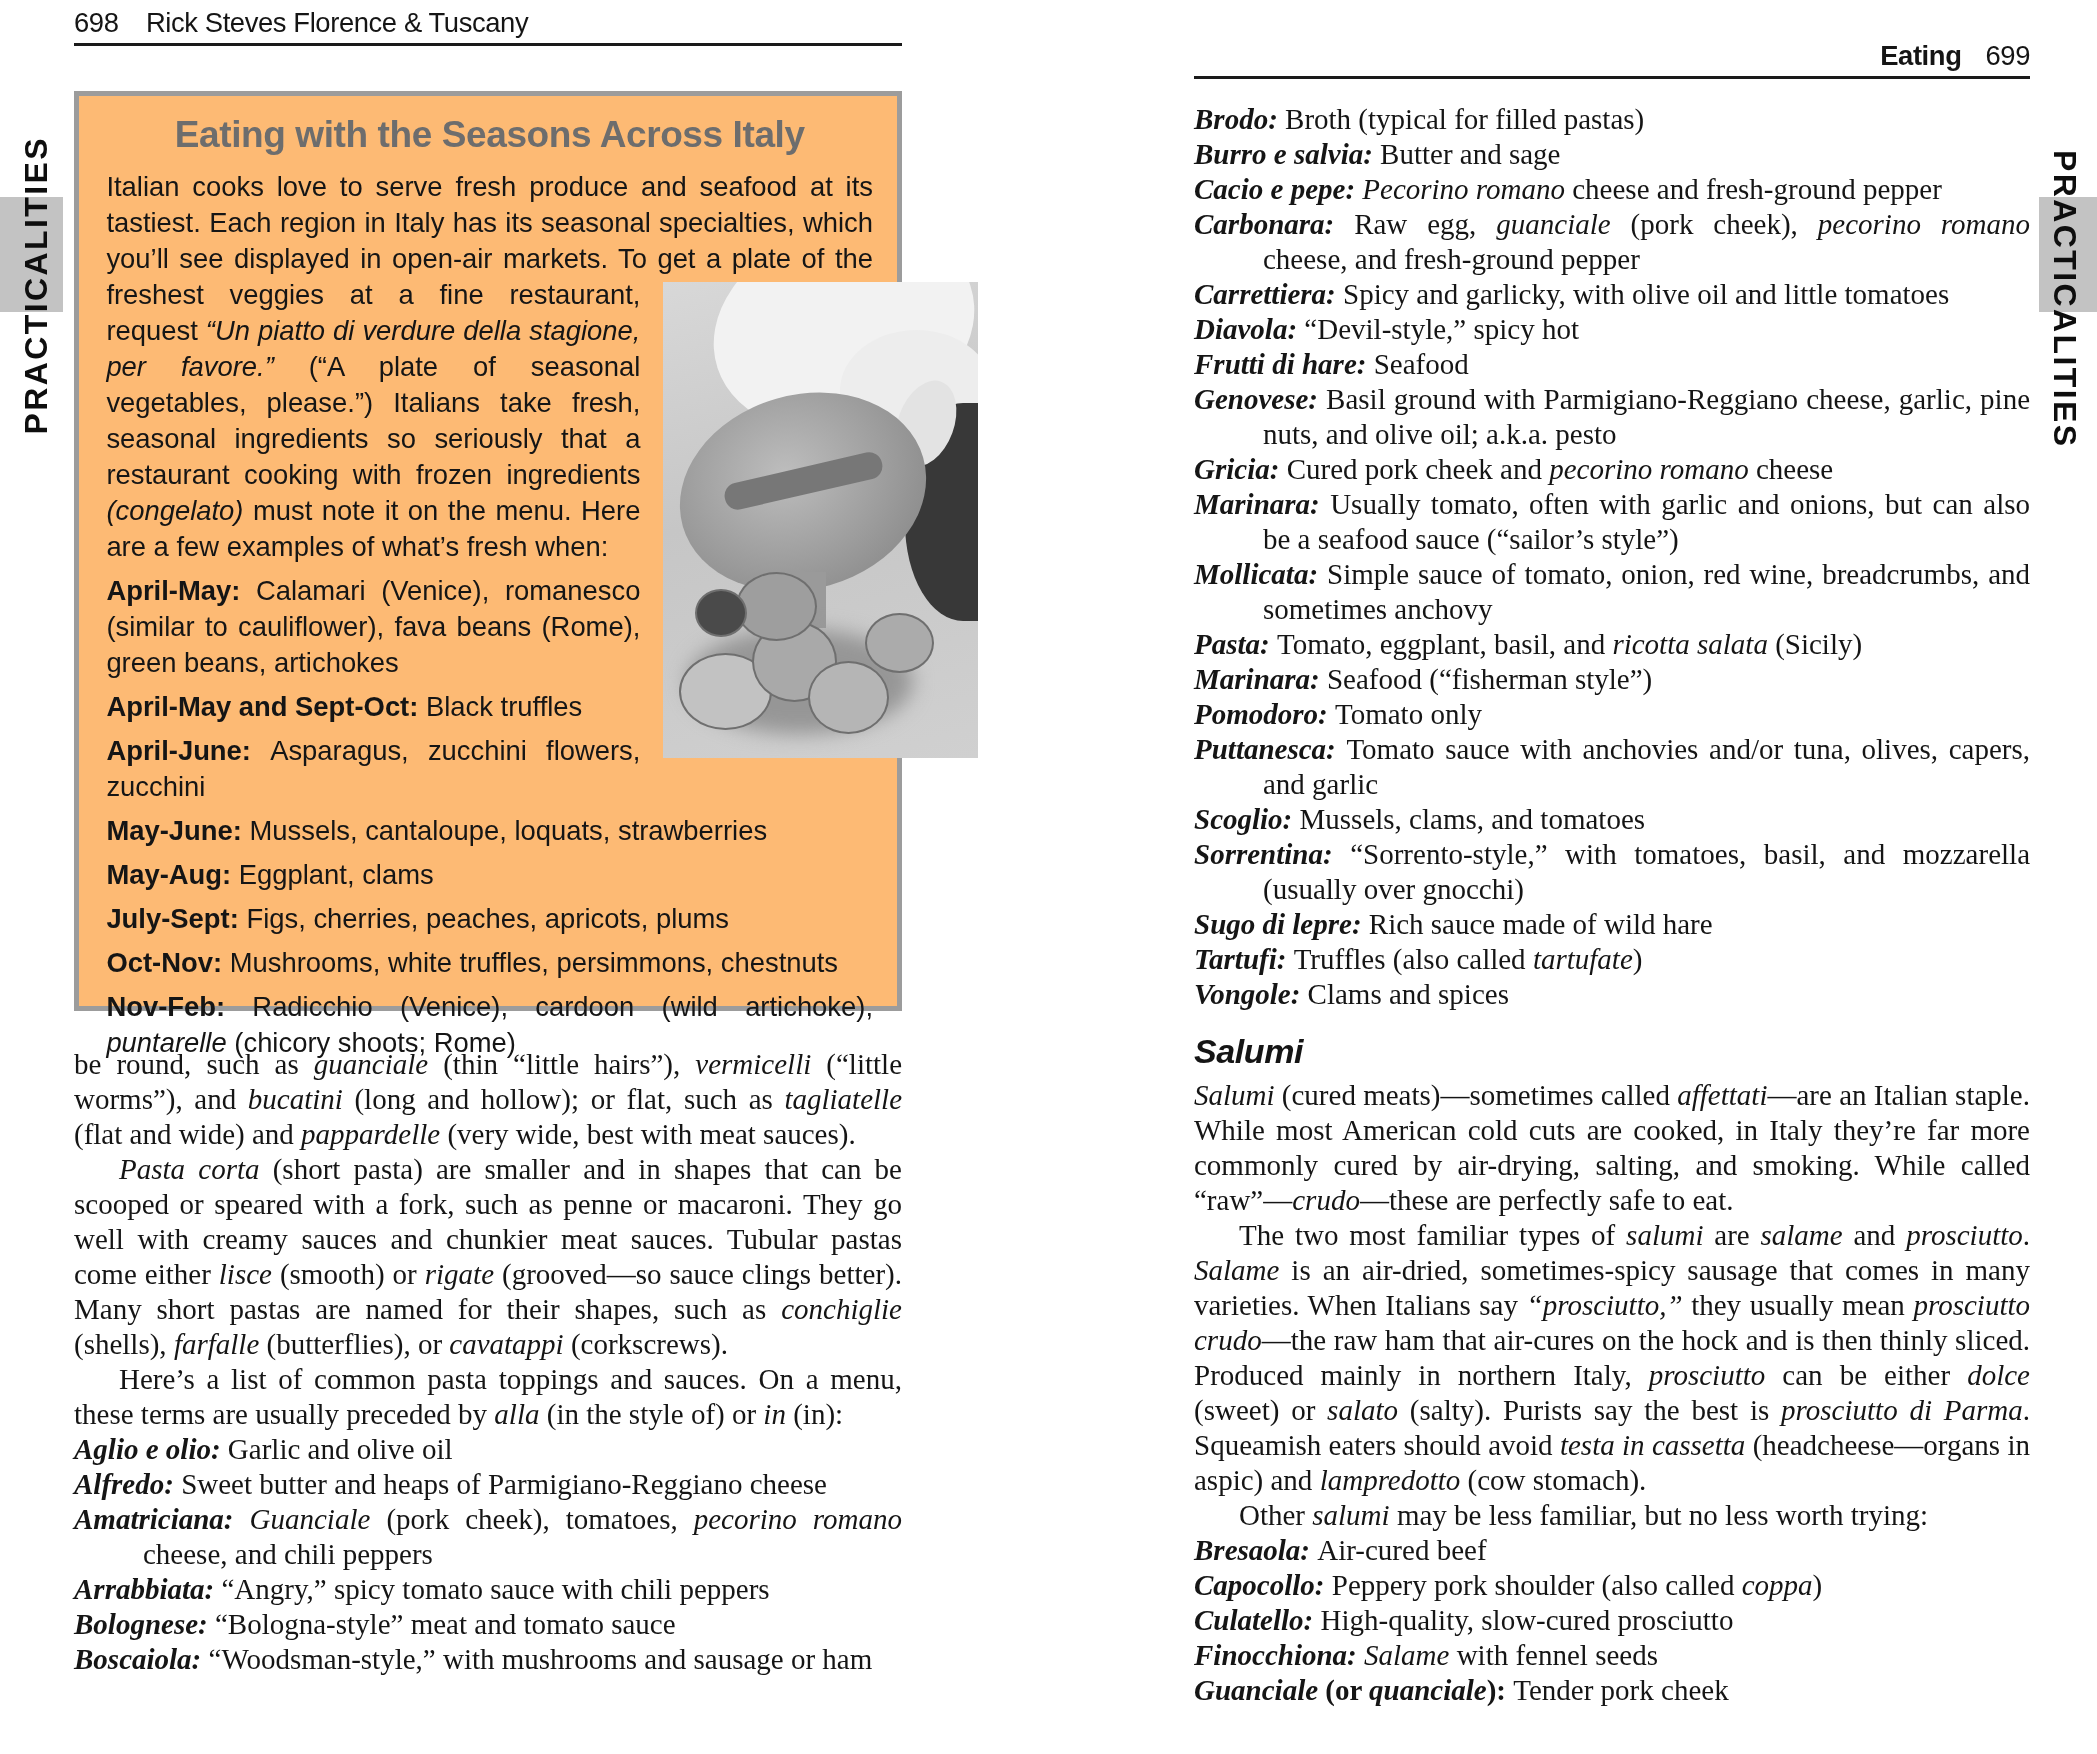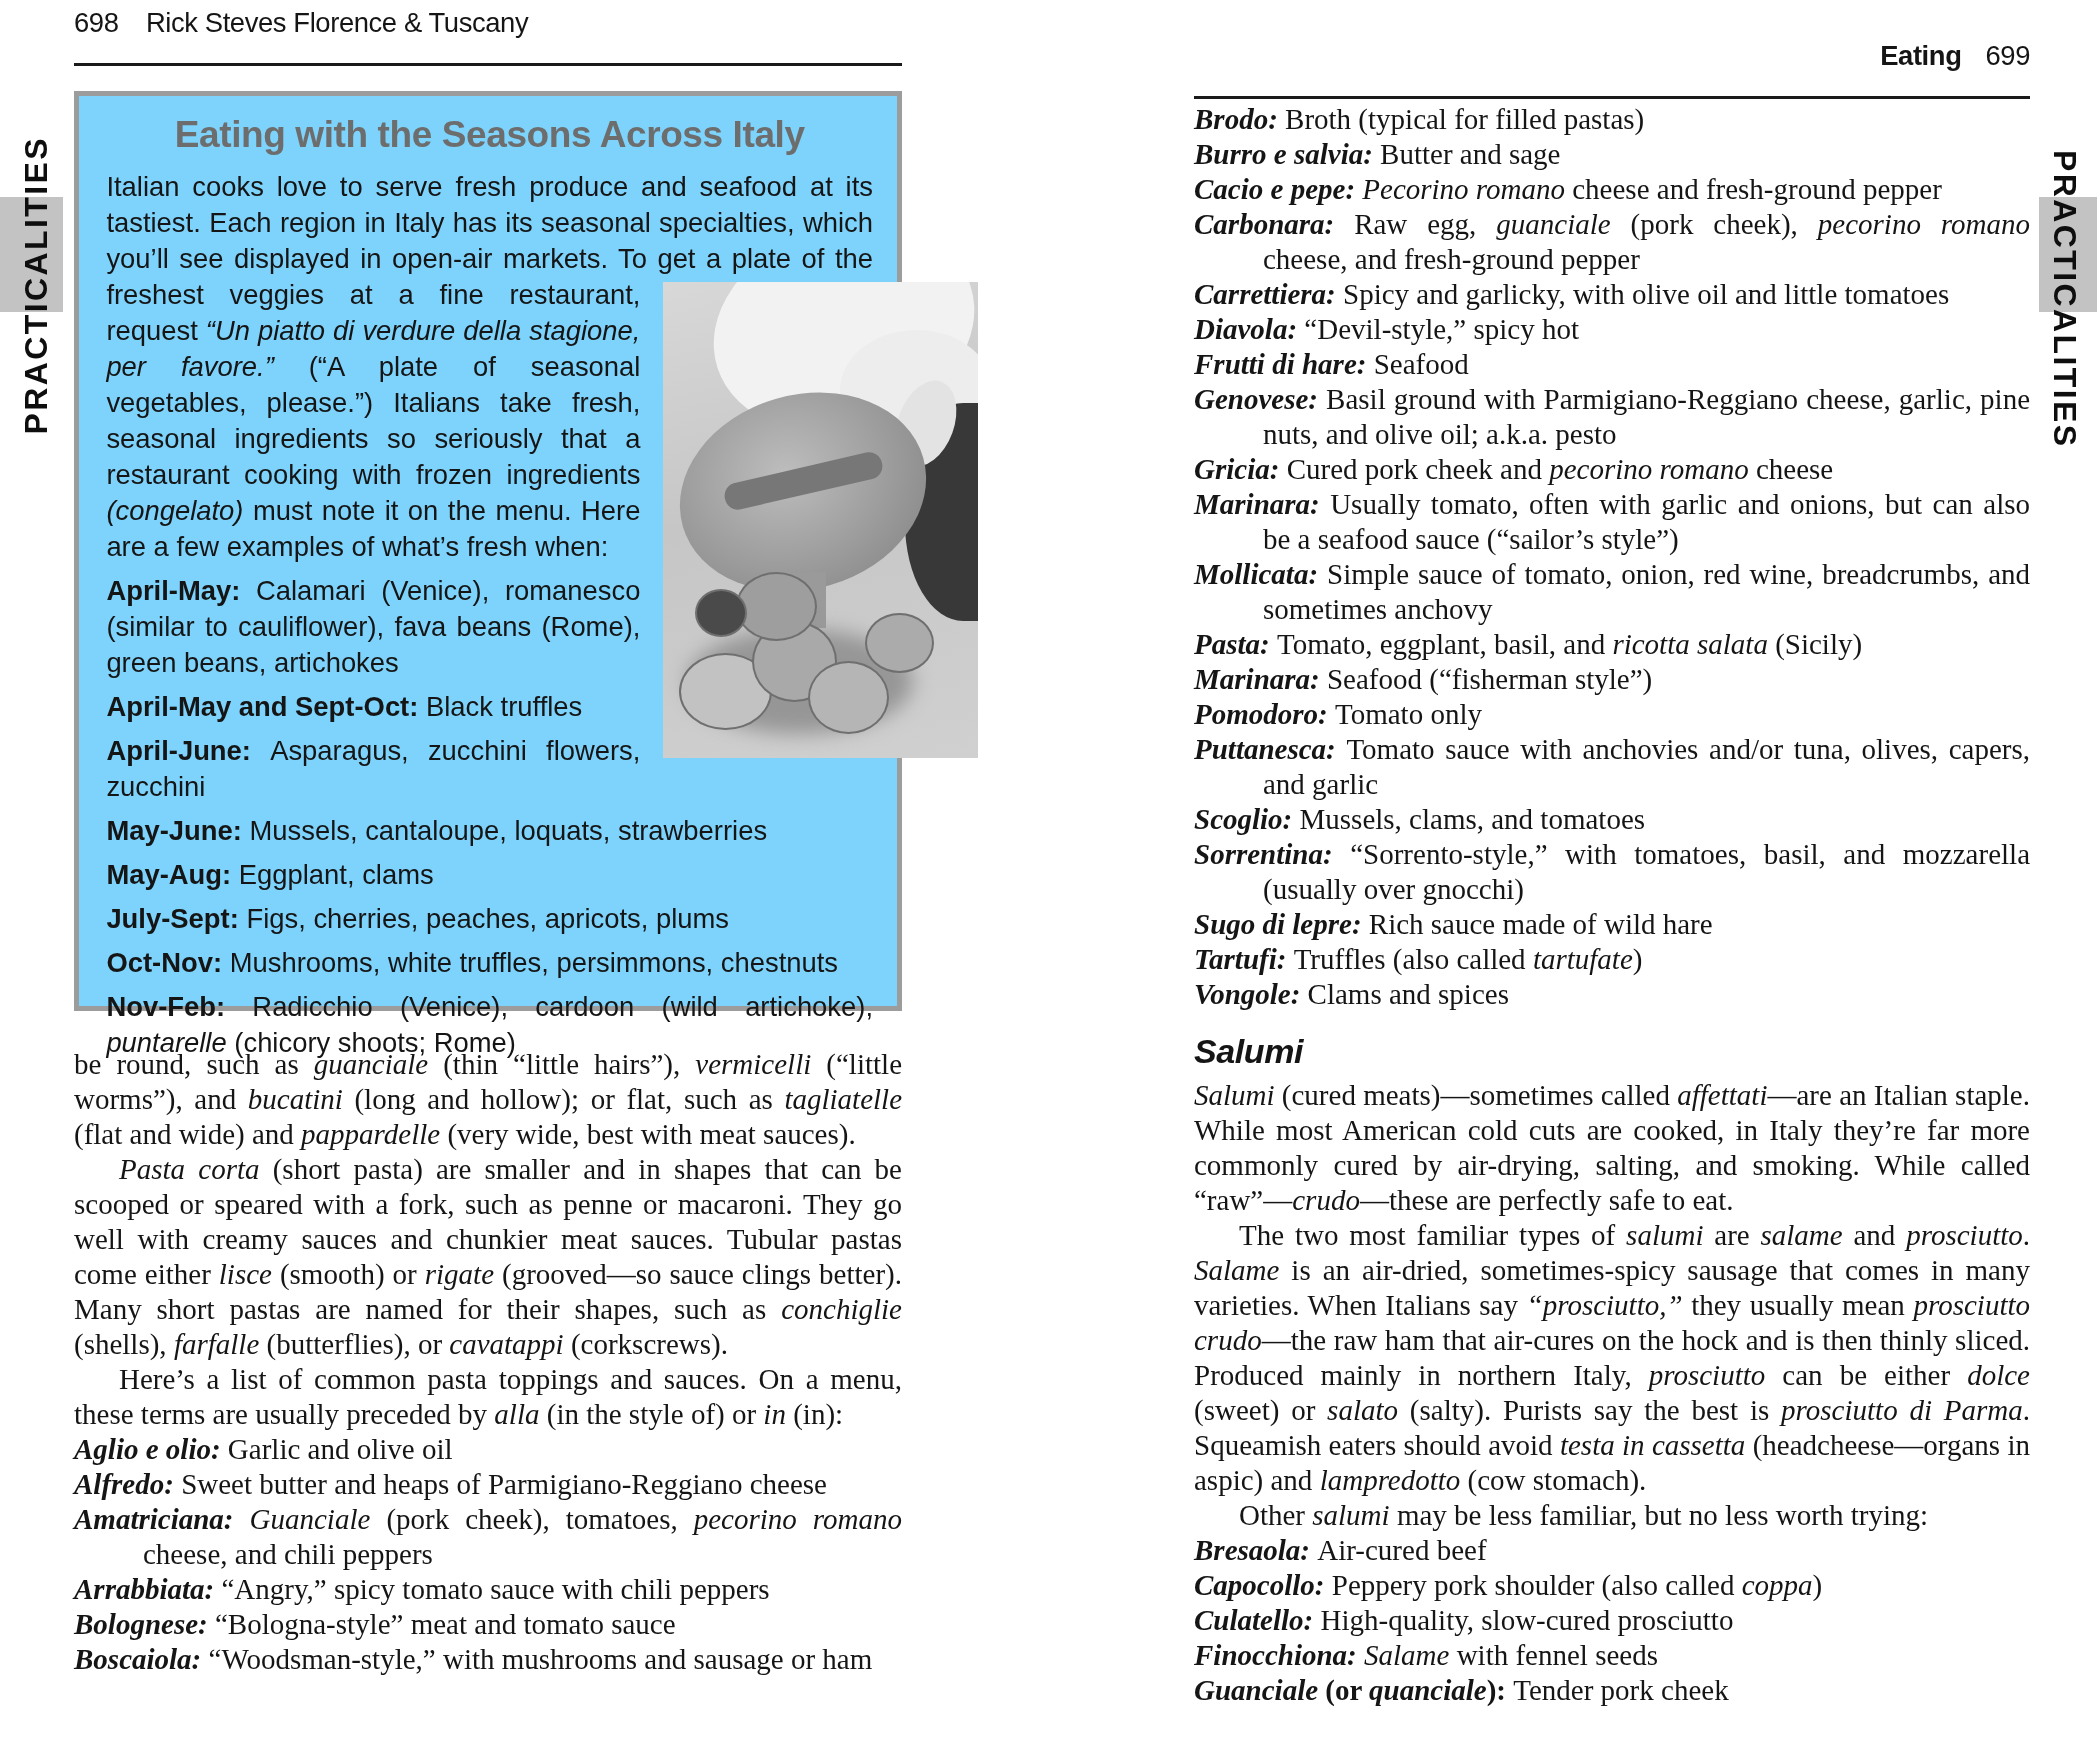--- a/index.html
+++ b/index.html
@@ -2,40 +2,40 @@
 <html style="font-size:13px"><head>
 <meta charset="utf-8">
 <style>
   html,body{margin:0;padding:0;background:#ffffff;}
   .spread{position:relative;width:2097px;height:1755px;background:#ffffff;color:#151515;
           font-family:"Liberation Serif","DejaVu Serif",serif;}
 
   
   .runhead{position:absolute;border-bottom:3.2px solid #1a1a1a;
            font-family:"Liberation Sans","DejaVu Sans",sans-serif;font-size:27.4px;
-           letter-spacing:-0.4px;display:flex;align-items:baseline;padding-bottom:24px;}
+           letter-spacing:-0.4px;display:flex;align-items:baseline;padding-bottom:4px;}
   .runhead.left{left:74px;top:6.5px;width:828px;gap:27.4px;}
   .runhead.right{left:1194px;top:6.5px;width:836px;justify-content:flex-end;gap:24px;}
   .runhead .pagenum{font-weight:400;}
   .runhead .booktitle{font-weight:400;}
   .runhead .sectname{font-weight:700;margin-top:33px;}
 
   
   .tabbg{position:absolute;background:#c3c3c3;}
   .tabbg.left{left:0;top:197px;width:63px;height:115px;}
   .tabbg.right{right:0;top:197px;width:58px;height:115px;}
   .vtab{position:absolute;writing-mode:vertical-rl;
         font-family:"Liberation Sans","DejaVu Sans",sans-serif;
         font-weight:700;font-size:32px;letter-spacing:2.4px;color:#0e0e0e;}
   .vtab.left{left:18px;top:136px;transform:rotate(180deg);}
   .vtab.right{left:2046px;top:150px;}
 
   
   .seasonbox{position:absolute;left:74px;top:91px;width:828px;height:920px;
-             box-sizing:border-box;border:5.6px solid #9c9c9c;background:#7dd3fc;
+             box-sizing:border-box;border:5.6px solid #9c9c9c;background:#fdba74;
              padding:14.5px 24px 16px 27.4px;
              font-family:"Liberation Sans","DejaVu Sans",sans-serif;font-size:27.4px;line-height:36px;}
   .seasonbox h2{margin:3.2px 0 13px 0;text-align:center;font-size:37px;line-height:42px;
                 color:#6d6d6d;font-weight:700;letter-spacing:-0.4px;}
   .seasonbox p{margin:0;text-align:justify;}
   .season-entry{margin-top:8px;text-align:justify;}
   .season-entry b{font-weight:700;}
 
   
   .ph-spacer{float:right;width:0;height:113px;}

